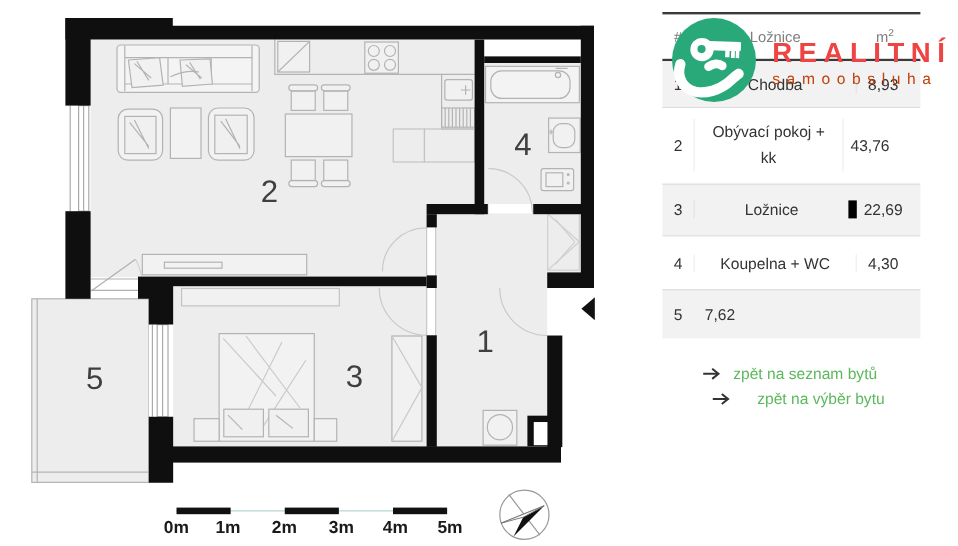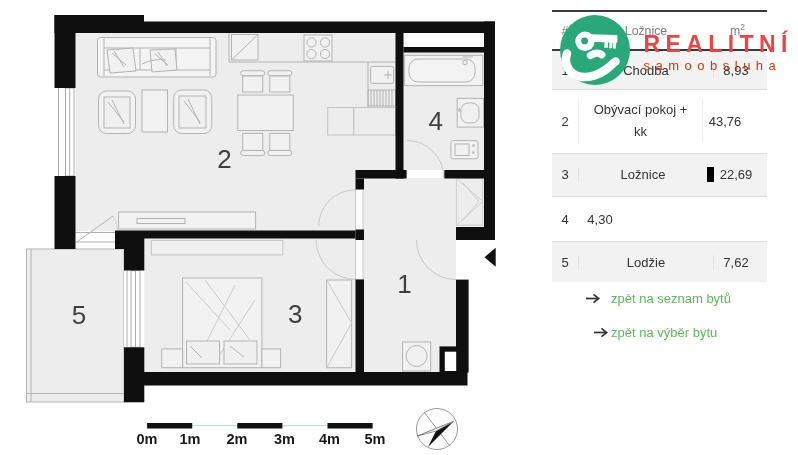--- a/index.html
+++ b/index.html
@@ -305,26 +305,26 @@
   </div>
 
   <div style="display:flex;height:43.5px;border-top:1px solid #ddd;background:#f2f2f2;align-items:center;text-align:center;">
     <div style="width:26px;">3</div>
       <div style="width:136px;border-left:1px solid #e3e3e3;border-right:7px solid #000000;">Ložnice</div>
       <div style="width:52px;padding-right:8px;">22,69</div>
   </div>
 
   <div style="display:flex;height:45px;border-top:1px solid #ddd;align-items:center;text-align:center;">
     <div style="width:26px;">4</div>
+      <div style="width:136px;border-left:1px solid #eee;border-right:1px solid #eee;">Koupelna + WC</div>
       <div style="width:52px;padding-right:8px;">4,30</div>
   </div>
 
   <div style="display:flex;height:41px;border-top:1px solid #ddd;background:#f2f2f2;align-items:center;text-align:center;">
     <div style="width:26px;">5</div>
-      <div style="width:136px;border-left:1px solid #e3e3e3;border-right:1px solid #e3e3e3;">Lodžie</div>
       <div style="width:52px;padding-right:8px;">7,62</div>
   </div>
 </div>
 
 <svg class="abs" style="left:555px;top:10px;" width="85" height="85" viewBox="555 10 85 85">
   <circle cx="595" cy="50" r="35" fill="#29a87a"></circle>
   <g fill="#fff">
     <circle cx="585" cy="41.3" r="9.7"></circle>
     <circle cx="584.6" cy="40.9" r="3.4" fill="#29a87a"></circle>
     <g transform="rotate(2 591 37.5)">
@@ -336,21 +336,21 @@
   </g>
   <g stroke="#fff" fill="none" stroke-linecap="round">
     <path d="M567 53.5 C563.5 64, 569 74, 579.5 76.5 C589 78.5, 599.5 74.5, 606 69.5 C610.5 66, 613.5 62.5, 615.5 61.5" stroke-width="8.6"></path>
     <path d="M590.5 55.5 C594.5 52.8, 599 52.6, 601.8 54.8" stroke-width="7.4"></path>
   </g>
 </svg>
 
 <div class="abs" style="left:643.5px;top:31px;font-size:23px;font-weight:bold;color:#ef4444;letter-spacing:5.4px;">REALITNÍ</div>
 <div class="abs" style="left:643.5px;top:57.5px;font-size:13px;color:#c2410c;letter-spacing:5.5px;">samoobsluha</div>
 
-<div class="abs" style="left:585px;top:291px;font-size:13px;color:#5cb85c;"><svg width="16" height="11" style="vertical-align:-1px;">
+<div class="abs" style="left:585px;top:304px;font-size:13px;color:#5cb85c;"><svg width="16" height="11" style="vertical-align:-1px;">
       <path d="M1 5.5 H12.5" stroke="#333" stroke-width="1.7" fill="none"></path>
       <path d="M8.5 1.3 L13.7 5.5 L8.5 9.7" fill="none" stroke="#333" stroke-width="1.7"></path>
     </svg><span style="margin-left:10px;">zpět na seznam bytů</span></div>
 
 <div class="abs" style="left:593px;top:325px;font-size:13px;color:#5cb85c;"><svg width="16" height="11" style="vertical-align:-1px;">
       <path d="M1 5.5 H12.5" stroke="#333" stroke-width="1.7" fill="none"></path>
       <path d="M8.5 1.3 L13.7 5.5 L8.5 9.7" fill="none" stroke="#333" stroke-width="1.7"></path>
-    </svg><span style="margin-left:2px;">zpět na výběr bytu</span></div>
+    </svg><span style="margin-left:22px;">zpět na výběr bytu</span></div>
 
 </body></html>

